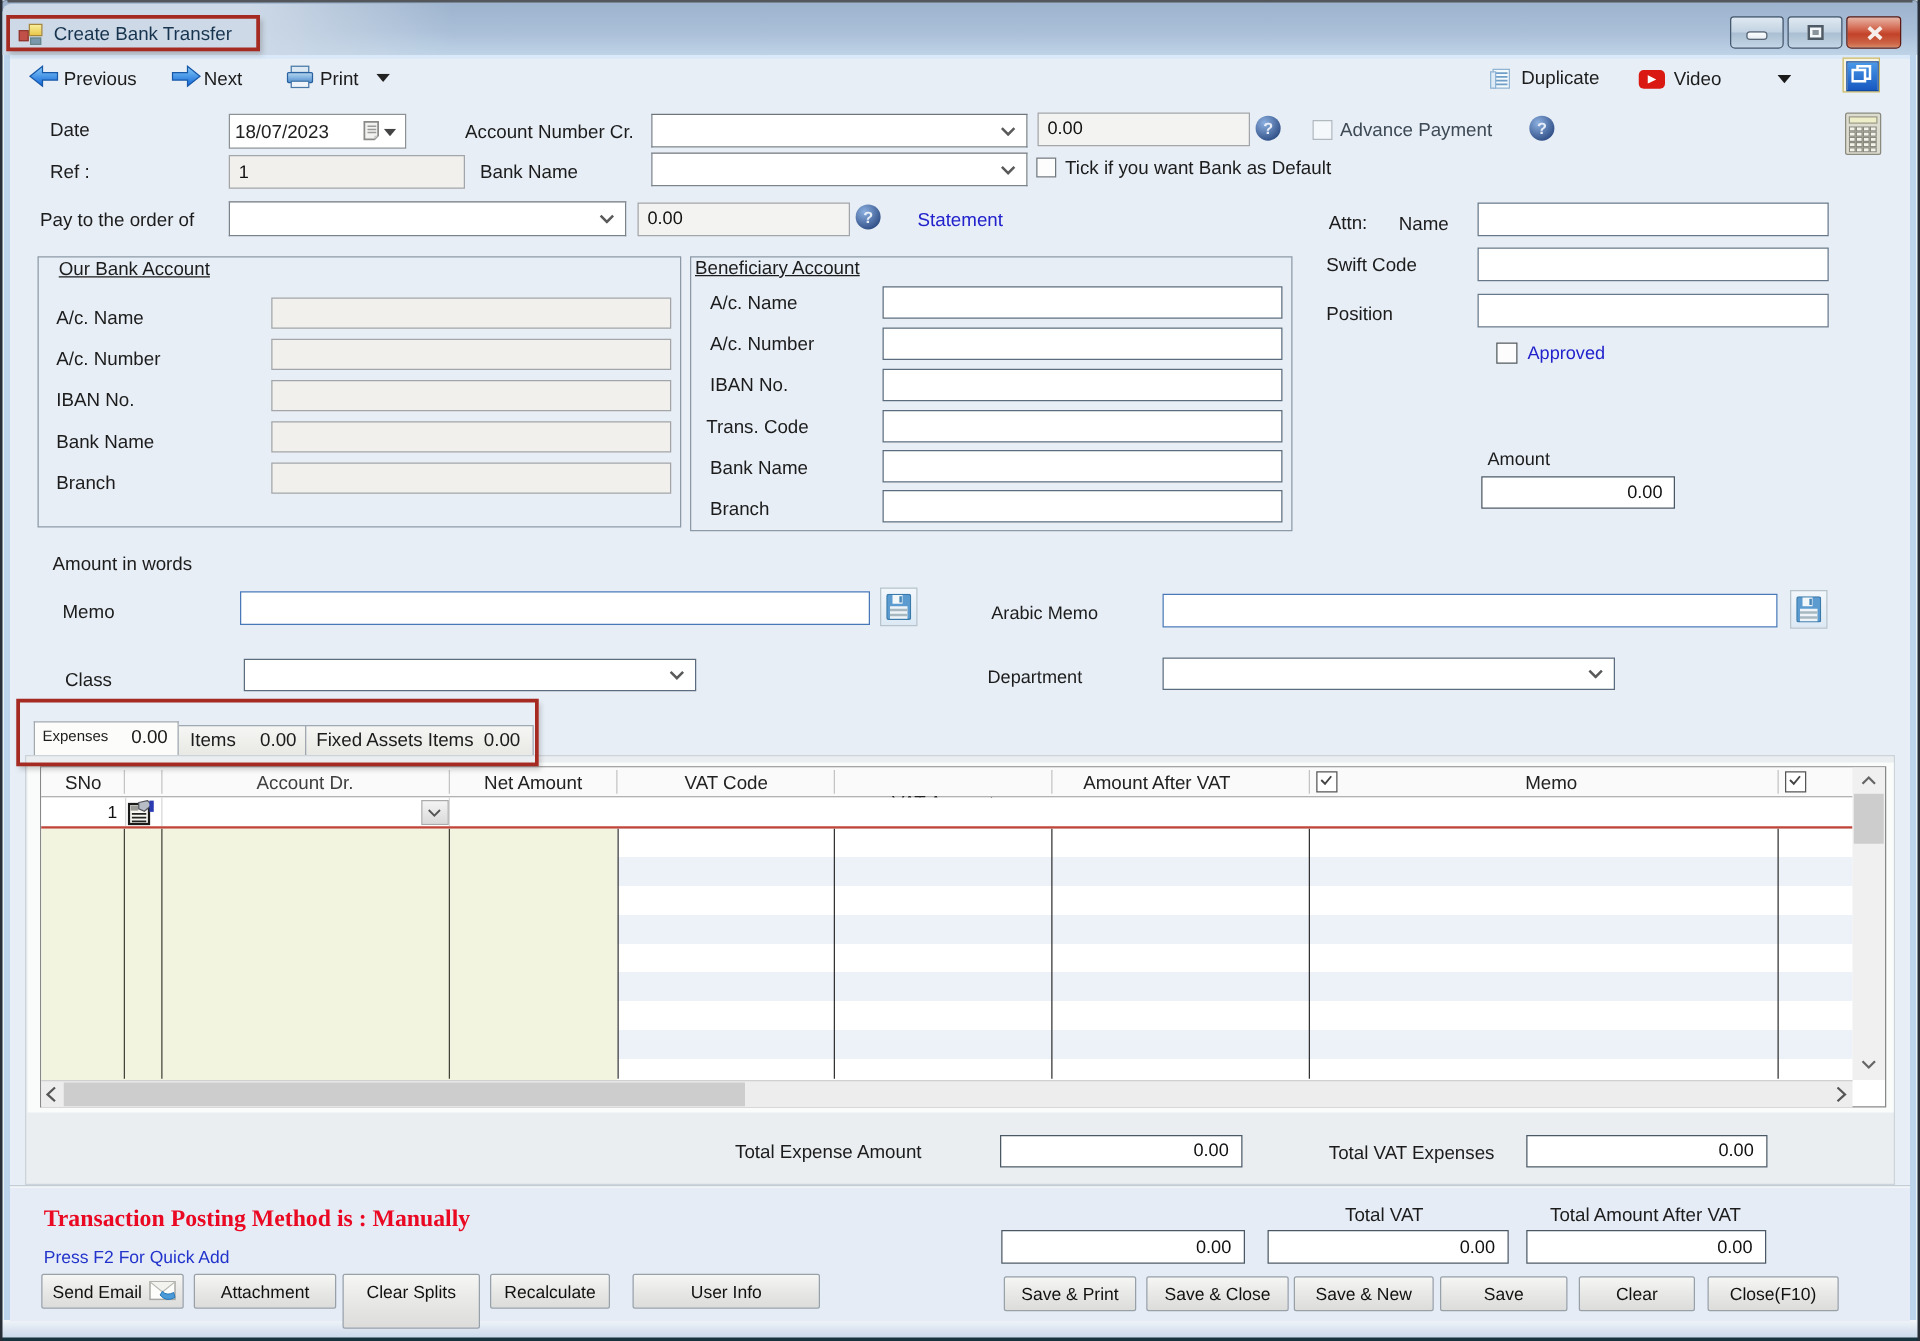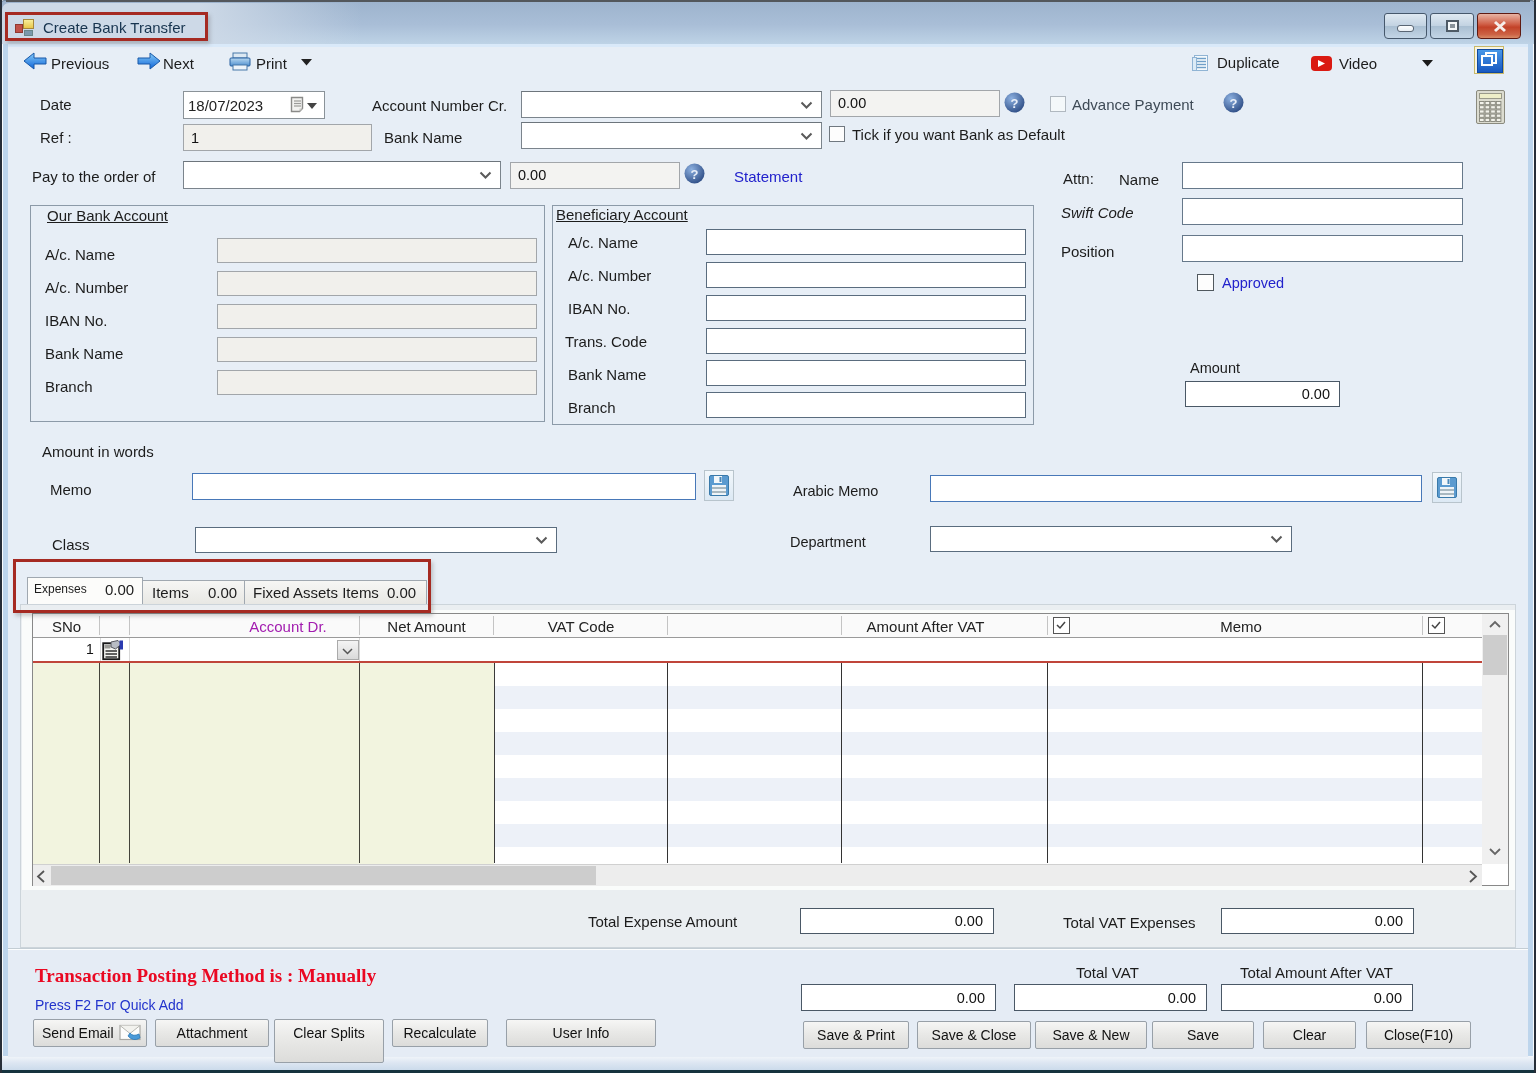--- a/index.html
+++ b/index.html
@@ -224,21 +224,21 @@
         <stop offset="0" stop-color="#8cb0e0"></stop>
         <stop offset="1" stop-color="#1c3a74"></stop>
       </radialGradient>
     </defs>
   </svg>
 <div class="lbl blue" style="left:734px;top:168px;font-size:15px;">Statement</div>
 <div class="lbl" style="left:1063px;top:170px;">Attn:</div>
 <div class="lbl" style="left:1119px;top:171px;">Name</div>
 <div class="tb" style="left:1182px;top:162px;width:281px;height:27px;border-color:#66788a;"></div>
 
-<div class="lbl" style="left:1061px;top:204px;font-style:italic;">Swift Code</div>
+<div class="lbl" style="left:1061px;top:204px;">Swift Code</div>
 <div class="tb" style="left:1182px;top:198px;width:281px;height:27px;border-color:#66788a;"></div>
 <div class="lbl" style="left:1061px;top:243px;">Position</div>
 <div class="tb" style="left:1182px;top:235px;width:281px;height:27px;border-color:#66788a;"></div>
 <div class="abs" style="left:1197px;top:274px;width:15px;height:15px;background:#fdfdfd;border:1px solid #50585e;"></div>
 <div class="lbl blue" style="left:1222px;top:275px;font-size:14.5px;">Approved</div>
 <div class="lbl" style="left:1190px;top:360px;font-size:14.5px;">Amount</div>
 <div class="tb" style="left:1185px;top:381px;width:155px;height:26px;border-color:#4a5866;">
   <div class="abs" style="right:9px;top:4px;font-size:14.5px;color:#111;">0.00</div>
 </div>
 
@@ -318,21 +318,21 @@
 <div class="lbl" style="left:253px;top:584px;font-size:15px;">Fixed Assets Items</div>
 <div class="lbl" style="left:387px;top:584px;font-size:15px;">0.00</div>
 <div class="abs" style="left:13px;top:559px;width:418px;height:54px;border:3px solid #a52a22;box-sizing:border-box;box-shadow:2px 3px 4px rgba(90,90,90,.3);z-index:60;"></div>
 
 <div class="abs" style="left:20px;top:604px;width:1496px;height:344px;background:#eaeef1;border:1px solid #ccd4da;box-sizing:border-box;"></div>
 <div class="abs" style="left:22px;top:610px;width:1493px;height:280px;background:#fafcfb;"></div>
 <div id="grid" class="abs" style="left:32px;top:613px;width:1477px;height:273px;background:#fff;border:1px solid #888;box-sizing:border-box;">
 
   <div class="abs" style="left:0;top:0;width:1449px;height:23px;background:#fafafa;border-bottom:1px solid #9a9a9a;">
     <div class="abs" style="left:19px;top:4px;font-size:15px;color:#222;">SNo</div>
-    <div class="abs" style="left:96px;top:4px;width:230px;text-align:center;font-size:15px;color:#a21caf;padding-left:44px;">Account Dr.</div>
+    <div class="abs" style="left:96px;top:4px;width:230px;text-align:center;font-size:15px;color:#404040;">Account Dr.</div>
     <div class="abs" style="left:326px;top:4px;width:135px;text-align:center;font-size:15px;color:#222;">Net Amount</div>
     <div class="abs" style="left:461px;top:4px;width:174px;text-align:center;font-size:15px;color:#222;">VAT Code</div>
     <div class="abs" style="left:635px;top:4px;width:173px;text-align:center;font-size:15px;color:#222;margin-top:16px;">VAT Amount</div>
     <div class="abs" style="left:808px;top:4px;width:169px;text-align:center;font-size:15px;color:#222;">Amount After VAT</div>
     <div class="abs" style="left:1020px;top:3px;width:15px;height:15px;background:#fff;border:1px solid #555;"><svg width="13" height="13">
           <path d="M3 6 L6 9 L11 3" fill="none" stroke="#444" stroke-width="1.5"></path>
         </svg></div>
     <div class="abs" style="left:1026px;top:4px;width:364px;text-align:center;font-size:15px;color:#222;">Memo</div>
     <div class="abs" style="left:1395px;top:3px;width:15px;height:15px;background:#fff;border:1px solid #555;"><svg width="13" height="13">
           <path d="M3 6 L6 9 L11 3" fill="none" stroke="#444" stroke-width="1.5"></path>

